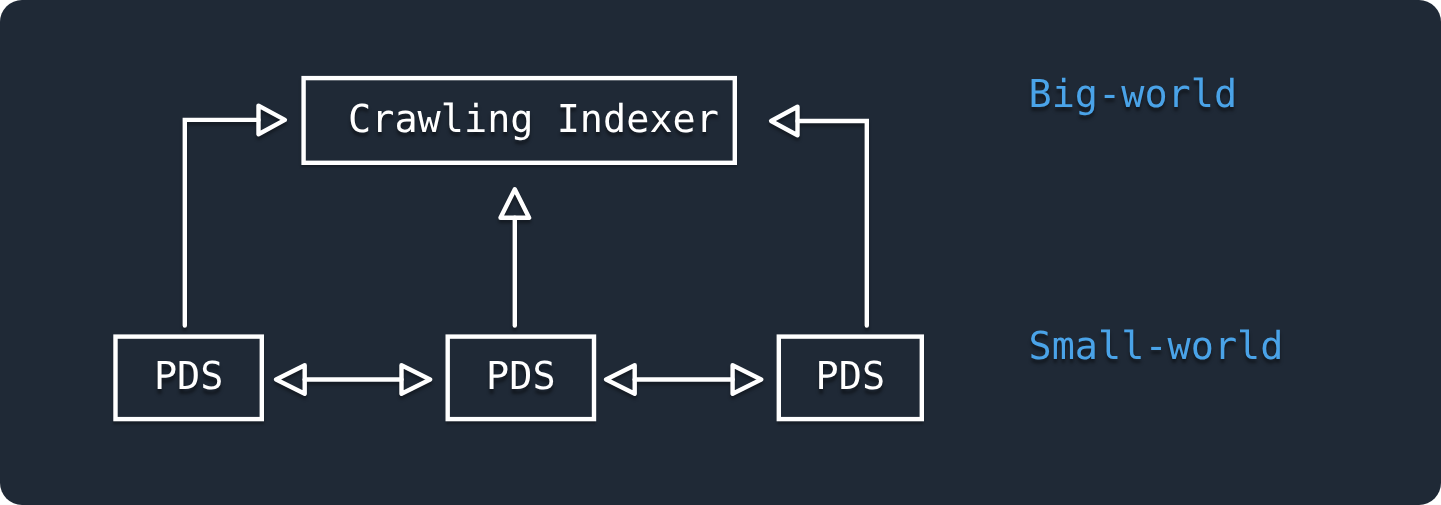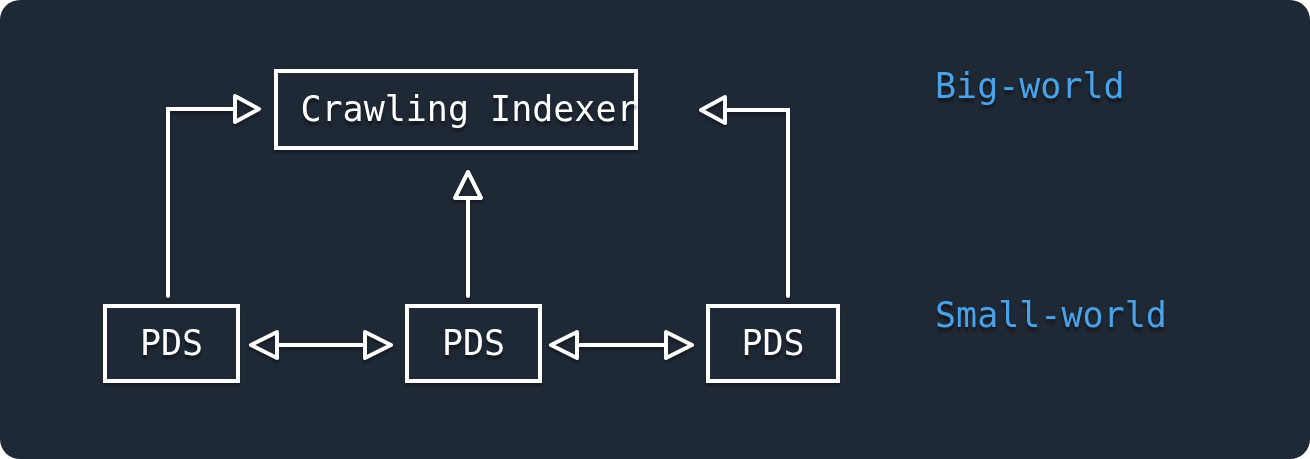--- a/index.html
+++ b/index.html
@@ -44,21 +44,21 @@
     display: flex;
     align-items: center;
     justify-content: center;
     color: var(--stroke);
     font-size: 35px;
     line-height: 1;
     white-space: nowrap;
     text-shadow: 0 4px 3px rgba(0,0,0,0.45);
     box-shadow: 0 3px 2px rgba(0,0,0,0.28);
   }
-  #node-indexer { left: 274px; top: 69px;  width: 364px; height: 81px; padding-left: 26px; }
+  #node-indexer { left: 274px; top: 69px;  width: 396px; height: 81px; padding-left: 26px; }
   #node-pds1    { left: 103px; top: 304px; width: 137px; height: 79px; }
   #node-pds2    { left: 405px; top: 304px; width: 137px; height: 79px; }
   #node-pds3    { left: 706px; top: 304px; width: 134px; height: 79px; }
   .annotation {
     position: absolute;
     display: flex;
     align-items: flex-start;
     color: var(--annotation);
     font-size: 35px;
     line-height: 1;

